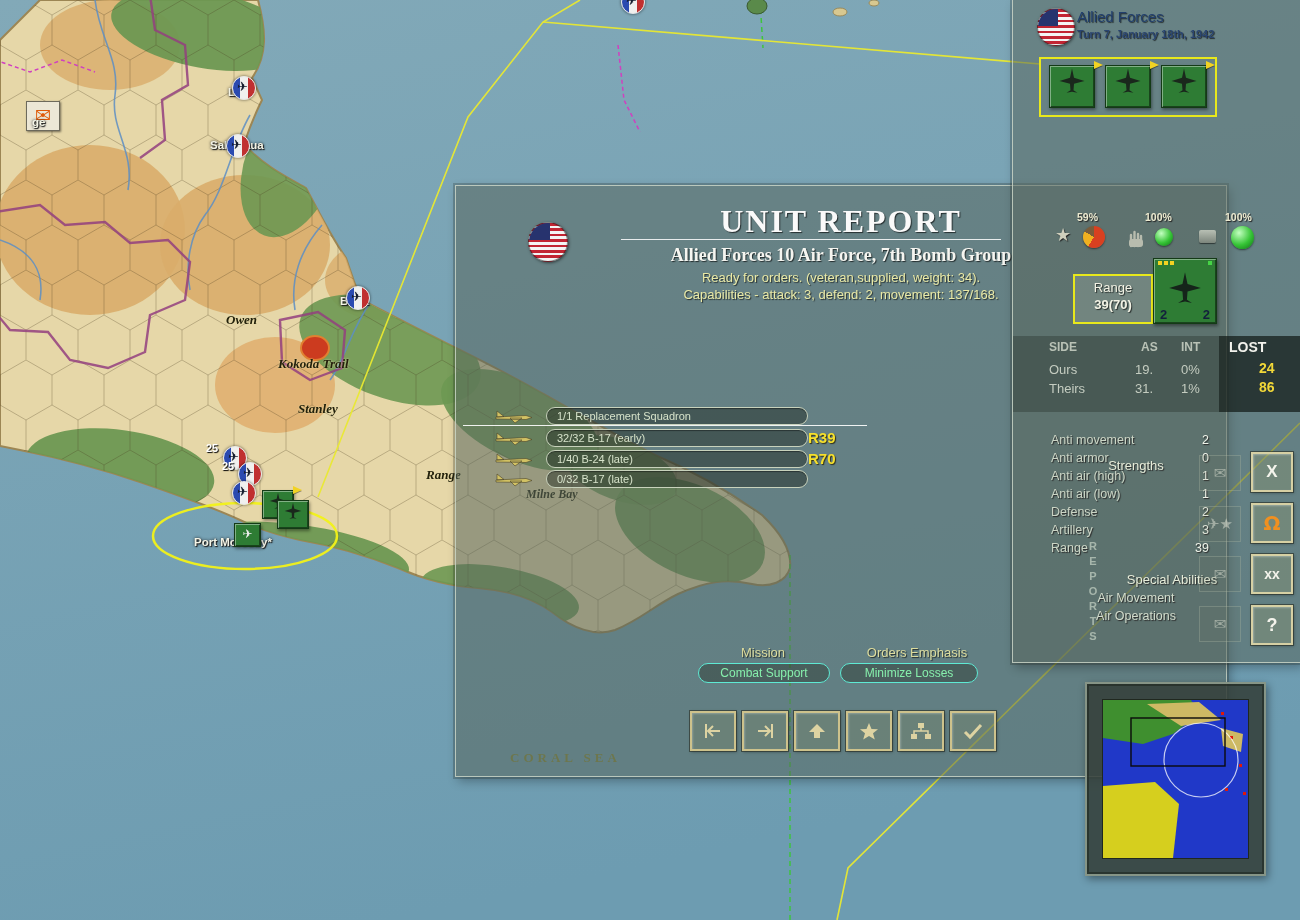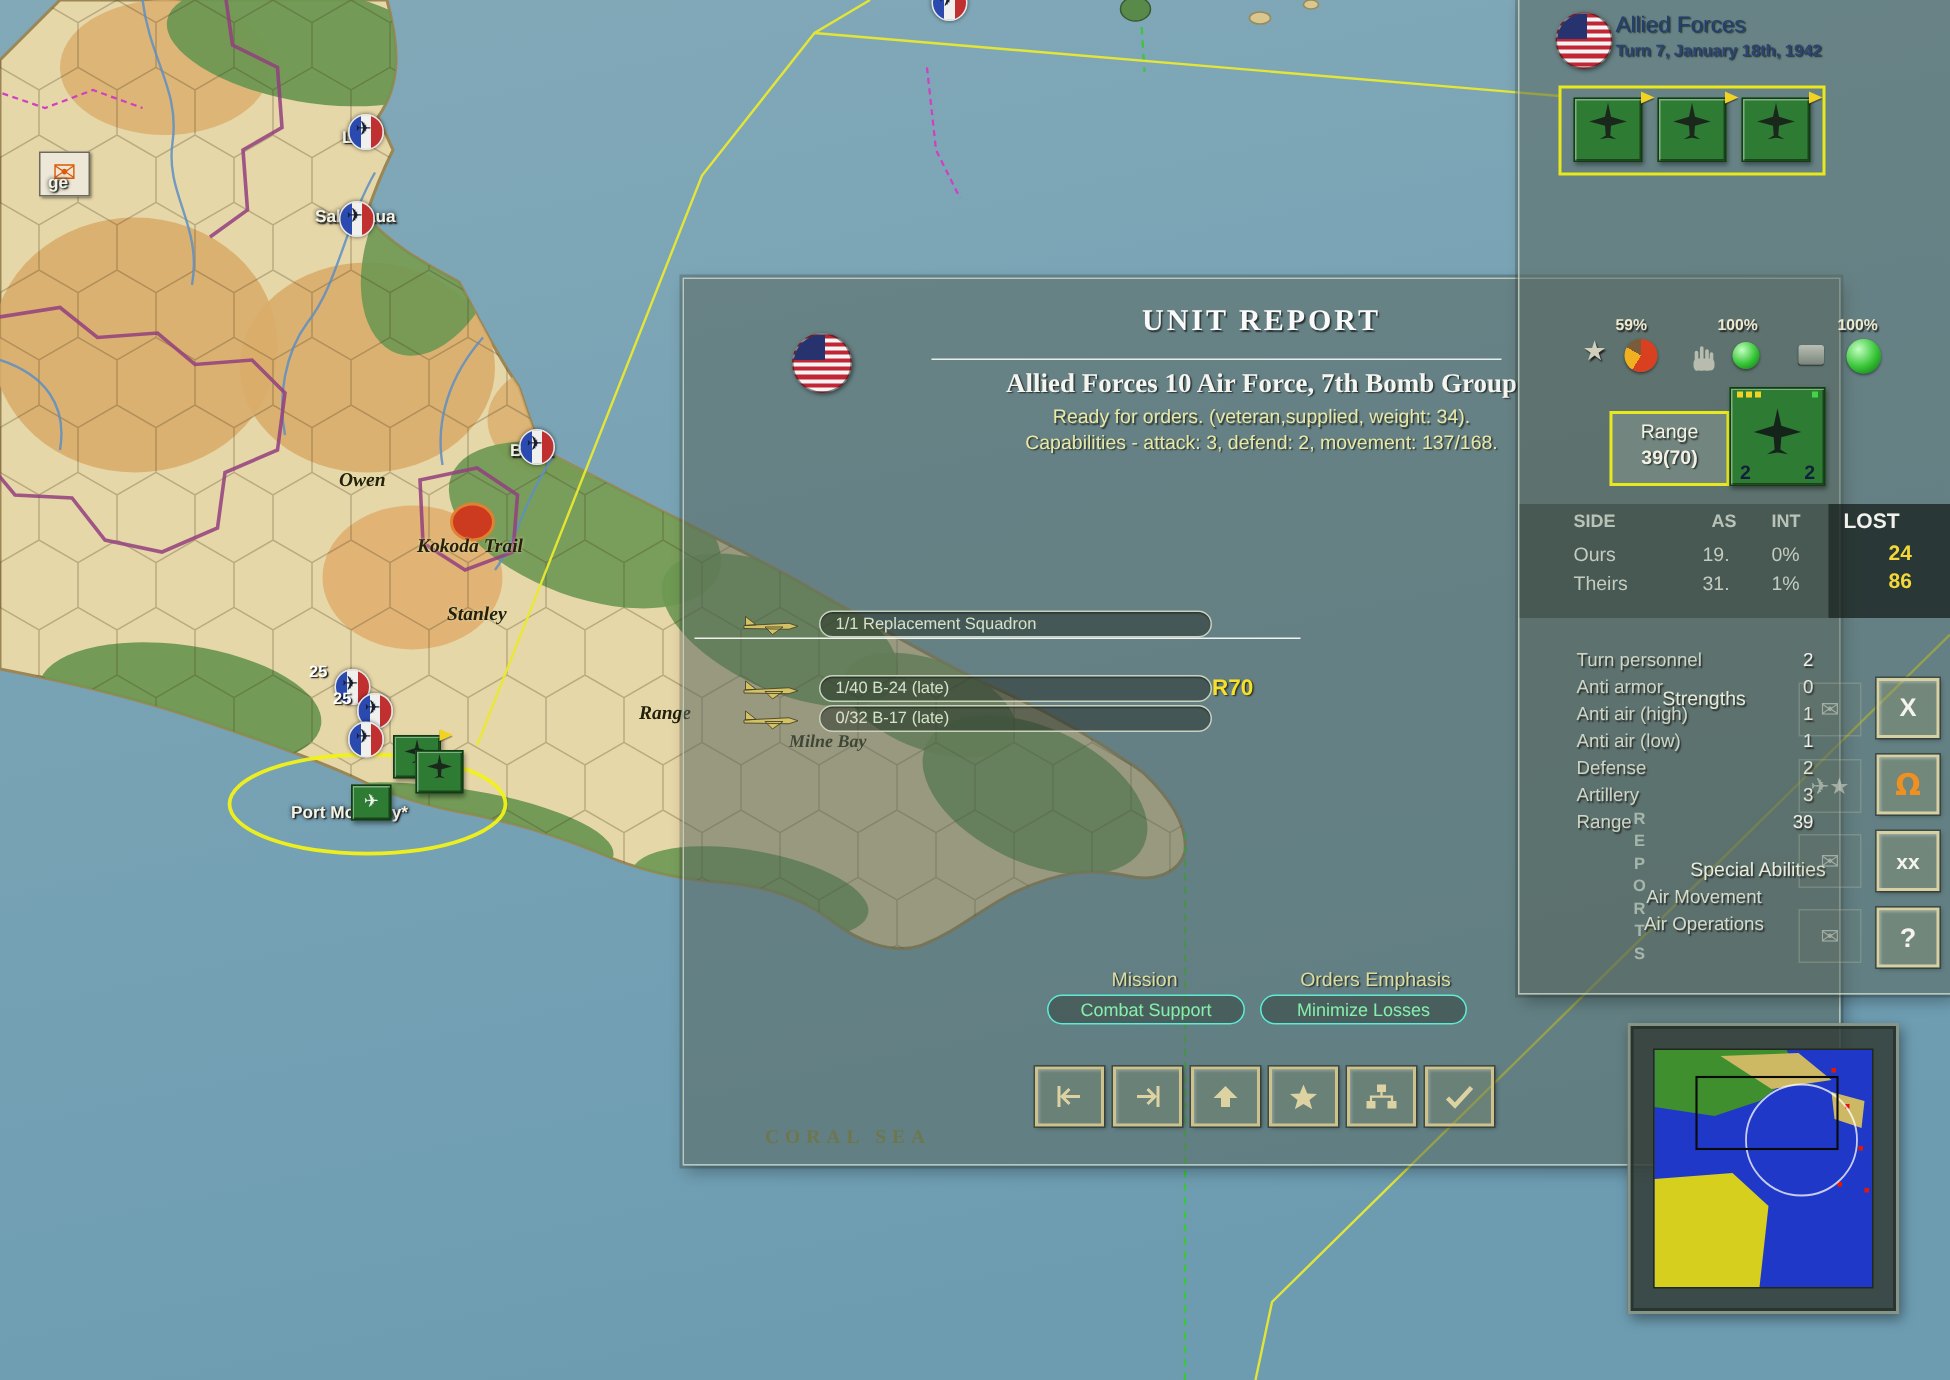--- a/index.html
+++ b/index.html
@@ -33,21 +33,21 @@
 
   
   .panel{position:absolute;background:rgba(88,102,92,.55);
      border:1px solid rgba(208,218,202,.8);
      box-shadow:0 0 0 2px rgba(35,45,35,.25),3px 4px 10px rgba(0,0,0,.3);}
   .ts{text-shadow:1px 1px 1px rgba(0,0,0,.65);}
 
   
   #report{left:455px;top:185px;width:770px;height:590px;z-index:2;}
   #report .title{position:absolute;left:0;top:17px;width:100%;text-align:center;
-     font-family:"Liberation Serif",serif;font-weight:bold;font-size:20px;letter-spacing:2px;color:#fafafa;}
+     font-family:"Liberation Serif",serif;font-weight:bold;font-size:32px;letter-spacing:2px;color:#fafafa;}
   #report .titlerule{position:absolute;left:165px;top:53px;width:380px;height:1px;background:rgba(255,255,255,.85);}
   #report .subtitle{position:absolute;left:0;top:59px;width:100%;text-align:center;
      font-family:"Liberation Serif",serif;font-weight:bold;font-size:18px;color:#f5f5f0;}
   #report .infoline{position:absolute;left:0;width:100%;text-align:center;font-size:13px;color:#e9e9a6;}
   .flag-us{position:absolute;border-radius:50%;overflow:hidden;border:1px solid rgba(20,20,20,.5);
      background:repeating-linear-gradient(180deg,#c22533 0 2.7px,#f4f4f4 2.7px 5.4px);
      box-shadow:1px 1px 3px rgba(0,0,0,.5);}
   .flag-us:after{content:"";position:absolute;left:0;top:0;width:55%;height:46%;background:#27336e;}
   .sq-row{position:absolute;left:0;width:100%;height:18px;}
   .sq-plane{position:absolute;left:38px;top:1px;}
@@ -270,20 +270,27 @@
     <div class="infoline ts" style="top:84px;">Ready for orders. (veteran,supplied, weight: 34).</div>
     <div class="infoline ts" style="top:101px;">Capabilities - attack: 3, defend: 2, movement: 137/168.</div>
 
     <div class="sq-row" style="top:221px;">
       <svg class="sq-plane" width="40" height="16" viewBox="0 0 40 16">
           <path d="M2,9 L32,7.5 L38,9.5 L32,11.5 L2,11 Z M3,9 L3,3 L10,8.5 Z M16,10 L28,10 L21,15 Z" fill="#d2c264" stroke="#4a432a" stroke-width=".6"></path>
         </svg>
       <div class="sq-pill">1/1 Replacement Squadron</div>
     </div>
     <div class="divider"></div>
+    <div class="sq-row" style="top:243px;">
+      <svg class="sq-plane" width="40" height="16" viewBox="0 0 40 16">
+          <path d="M2,9 L32,7.5 L38,9.5 L32,11.5 L2,11 Z M3,9 L3,3 L10,8.5 Z M16,10 L28,10 L21,15 Z" fill="#d2c264" stroke="#4a432a" stroke-width=".6"></path>
+        </svg>
+      <div class="sq-pill">32/32 B-17 (early)</div>
+      <div class="sq-range">R39</div>
+    </div>
     <div class="sq-row" style="top:264px;">
       <svg class="sq-plane" width="40" height="16" viewBox="0 0 40 16">
           <path d="M2,9 L32,7.5 L38,9.5 L32,11.5 L2,11 Z M3,9 L3,3 L10,8.5 Z M16,10 L28,10 L21,15 Z" fill="#d2c264" stroke="#4a432a" stroke-width=".6"></path>
         </svg>
       <div class="sq-pill">1/40 B-24 (late)</div>
       <div class="sq-range">R70</div>
     </div>
     <div class="sq-row" style="top:284px;">
       <svg class="sq-plane" width="40" height="16" viewBox="0 0 40 16">
           <path d="M2,9 L32,7.5 L38,9.5 L32,11.5 L2,11 Z M3,9 L3,3 L10,8.5 Z M16,10 L28,10 L21,15 Z" fill="#d2c264" stroke="#4a432a" stroke-width=".6"></path>
@@ -407,21 +414,21 @@
       <div class="cell" style="left:122px;top:26px;">19.</div>
       <div class="cell" style="left:168px;top:26px;">0%</div>
       <div class="num" style="left:246px;top:24px;">24</div>
       <div class="cell" style="left:36px;top:45px;">Theirs</div>
       <div class="cell" style="left:122px;top:45px;">31.</div>
       <div class="cell" style="left:168px;top:45px;">1%</div>
       <div class="num" style="left:246px;top:43px;">86</div>
     </div>
 
     <div class="sect-title" style="top:414px;margin-top:44px;">Strengths</div>
-    <div class="str-label" style="top:433px;">Turn personnel</div>
+    <div class="str-label" style="top:433px;">Anti movement</div>
     <div class="str-value" style="top:433px;">2</div>
     <div class="str-label" style="top:451px;">Anti armor</div>
     <div class="str-value" style="top:451px;">0</div>
     <div class="str-label" style="top:469px;">Anti air (high)</div>
     <div class="str-value" style="top:469px;">1</div>
     <div class="str-label" style="top:487px;">Anti air (low)</div>
     <div class="str-value" style="top:487px;">1</div>
     <div class="str-label" style="top:505px;">Defense</div>
     <div class="str-value" style="top:505px;">2</div>
     <div class="str-label" style="top:523px;">Artillery</div>

